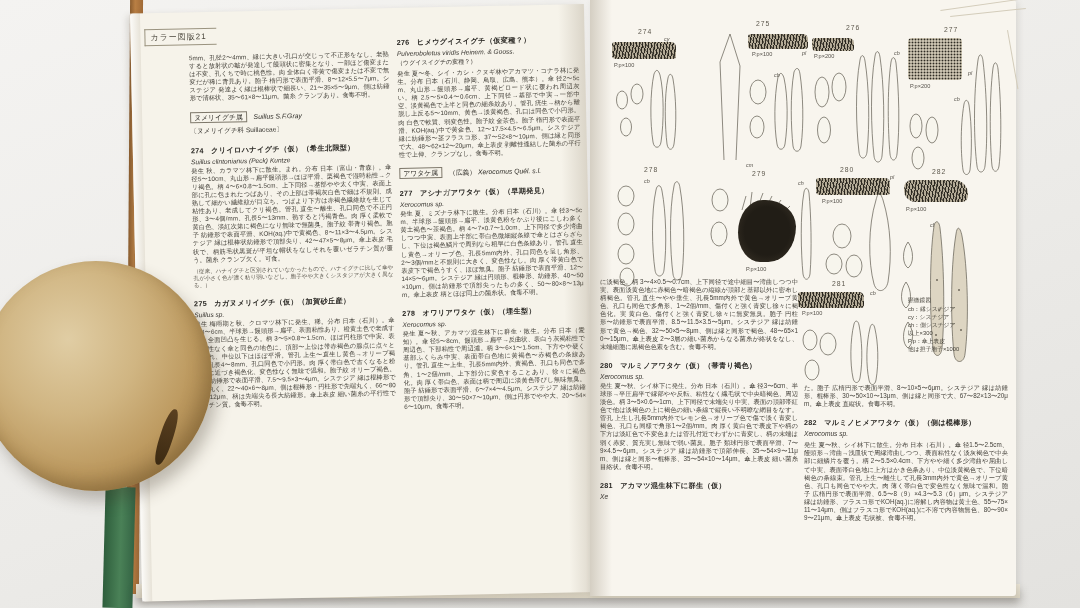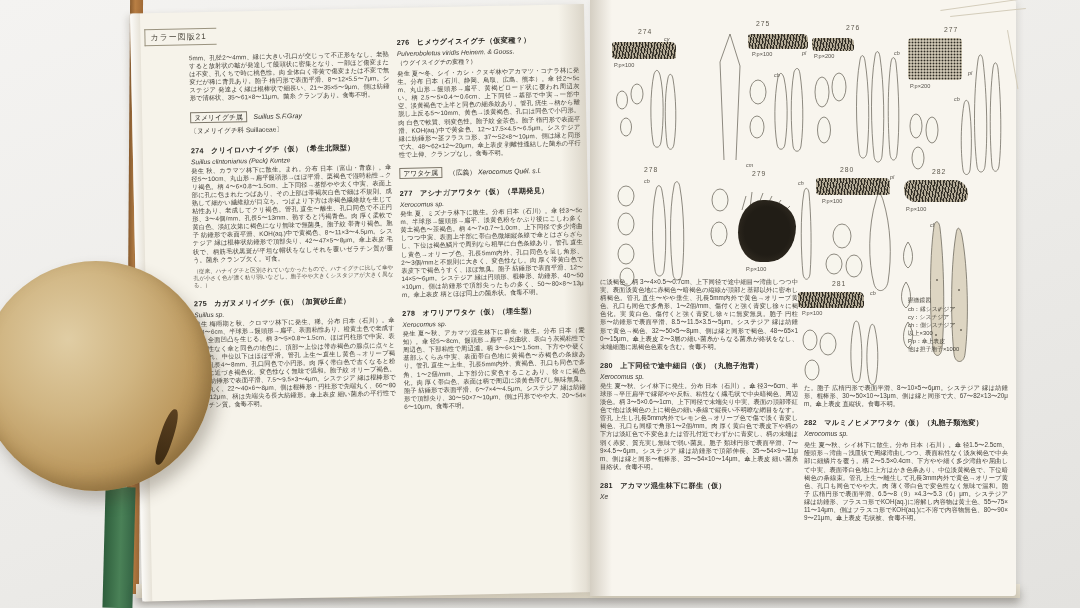--- a/index.html
+++ b/index.html
@@ -273,36 +273,36 @@
       <div>ch：側シスチジア</div>
       <div>以上×300</div>
       <div>P.p：傘上表皮</div>
       <div>他は担子胞子×1000</div>
     </div>
 
     <div class="abs col" style="left:10px;top:278px;width:198px;">
       <p class="body">に淡褐色。柄 3〜4×0.5〜0.7cm、上下同径で途中細目〜湾曲しつつ中実、表面淡黄色地に赤褐色〜暗褐色の縦線が頂部と基部以外に密布し柄褐色。管孔 直生〜やや垂生、孔長5mm内外で黄色→オリーブ黄色、孔口も同色で多角形、1〜2個/mm、傷付くと強く青変し徐々に褐色化。実 黄白色、傷付くと強く青変し徐々に無変無臭。胞子 円柱形〜紡錘形で表面平滑、8.5〜11.5×3.5〜5μm。システジア 縁は紡錘形で黄色→褐色、32〜50×5〜8μm、側は縁と同形で褐色、48〜65×10〜15μm。傘上表皮 2〜3層の細い菌糸からなる菌糸が絡状をなし、末端細胞に黒褐色色素を含む。食毒不明。</p>
       <div class="head">
         <span class="no">280</span>
-        <span>上下同径で途中細目（仮）（丸胞子泡青）</span>
+        <span>マルミノアワタケ（仮）（帯青り褐色）</span>
       </div>
       <div class="sci">Xerocomus sp.</div>
       <p class="body">発生 夏〜秋、シイ林下に発生。分布 日本（石川）。傘 径3〜6cm、半球形→平圧扁平で縁部やや反転、粘性なく繊毛状で中央暗褐色、周辺淡色。柄 3〜5×0.6〜1cm、上下同径で末端尖り中実、表面の頂部帯紅色で他は淡褐色の上に褐色の細い条線で縦長い不明瞭な網目をなす。管孔 上生し孔長5mm内外でレモン色→オリーブ色で傷で淡く青変し褐色、孔口も同様で角形1〜2個/mm。肉 厚く黄白色で表皮下や柄の下方は淡紅色で不変色または管孔付近でわずかに青変し、柄の末端は弱く赤変、質充実し無味で弱い菌臭。胞子 類球円形で表面平滑、7〜9×4.5〜6μm。システジア 縁は紡錘形で頂部伸長、35〜54×9〜11μm、側は縁と同形〜棍棒形、35〜54×10〜14μm。傘上表皮 細い菌糸目絡状。食毒不明。</p>
       <div class="head">
         <span class="no">281</span>
         <span>アカマツ混生林下に群生（仮）</span>
       </div>
       <div class="sci">Xe</div>
     </div>
 
     <div class="abs col" style="left:214px;top:384px;width:204px;">
       <p class="body">た。胞子 広楕円形で表面平滑、8〜10×5〜6μm。システジア 縁は紡錘形、棍棒形、30〜50×10〜13μm、側は縁と同形で大、67〜82×13〜20μm。傘上表皮 直縦状。食毒不明。</p>
       <div class="head">
         <span class="no">282</span>
-        <span>マルミノヒメアワタケ（仮）（丸胞子類泡変）</span>
+        <span>マルミノヒメアワタケ（仮）（側は棍棒形）</span>
       </div>
       <div class="sci">Xerocomus sp.</div>
       <p class="body"></p>
       <p class="body">発生 夏〜秋、シイ林下に散生。分布 日本（石川）。傘 径1.5〜2.5cm、饅頭形→湾曲→浅皿状で周縁湾曲しつつ、表面粘性なく淡灰褐色で中央部に細鱗片を覆う。柄 2〜5.5×0.4cm、下方やや細く多少湾曲や屈曲して中実、表面帯白色地に上方はかき色条あり、中位淡黄褐色で、下位暗褐色の条線束。管孔 上生〜離生して孔長3mm内外で黄色→オリーブ黄色、孔口も同色でやや大。肉 薄く帯白色で変色性なく無味で温和。胞子 広楕円形で表面平滑、6.5〜8（9）×4.3〜5.3（6）μm。システジア 縁は紡錘形、フラスコ形でKOH(aq.)に溶解し内容物は黄土色、55〜75×11〜14μm、側はフラスコ形でKOH(aq.)に不溶で内容物無色、80〜90×9〜21μm。傘上表皮 毛状被、食毒不明。</p>
     </div>
   </div>
 
   <div class="abs edge-line" style="left:940px;top:4px;width:86px;transform:rotate(-8deg);"></div>
   <div class="abs edge-line" style="left:950px;top:12px;width:76px;transform:rotate(-6deg);"></div>
   <div class="abs edge-line" style="left:1008px;top:30px;width:60px;transform:rotate(80deg);transform-origin:0 0;"></div>

